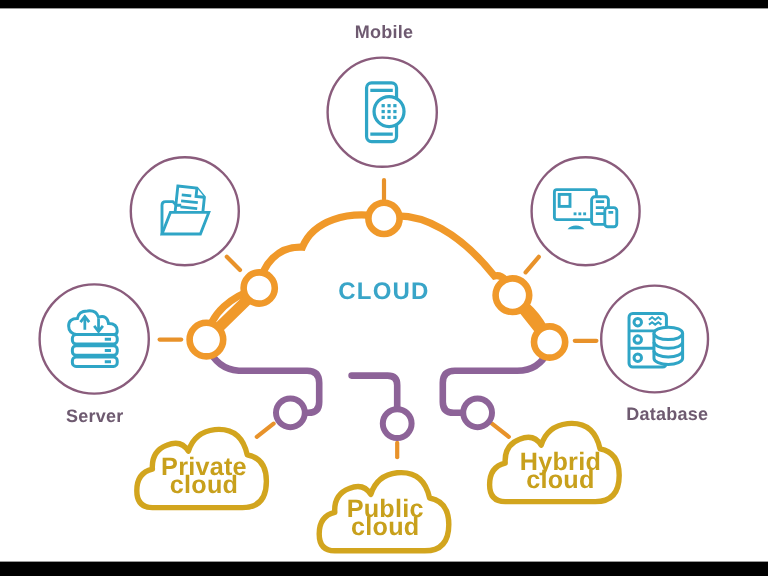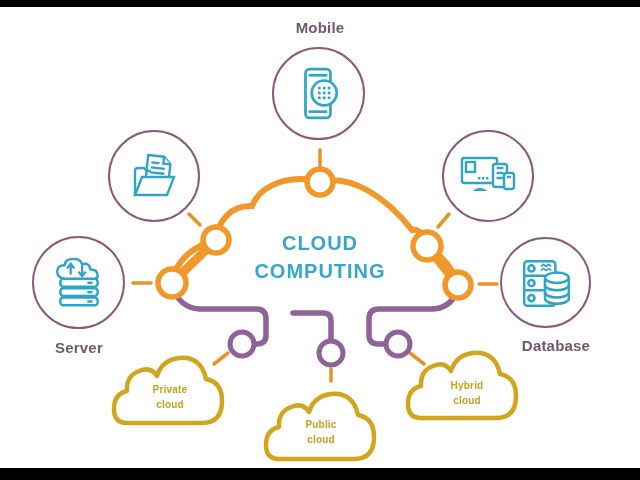--- a/index.html
+++ b/index.html
@@ -20,21 +20,21 @@
     background:#fff;display:flex;align-items:center;justify-content:center;
     box-sizing:border-box;
   }
   .title{
     position:absolute;left:228px;top:229px;width:184px;text-align:center;
     color:#39a5c8;font-weight:bold;font-size:20px;line-height:28px;
     letter-spacing:1px;
   }
   .cloud-text{
     position:absolute;width:110px;text-align:center;color:#c8a01c;
-    font-weight:bold;font-size:10px;line-height:15px;letter-spacing:.2px;
+    font-weight:bold;font-size:21px;line-height:15px;letter-spacing:.2px;
   }
 </style>
 </head>
 <body>
 
 <div class="stage">
 
   <div class="bar top"></div>
   <div class="bar bottom"></div>
 
@@ -83,21 +83,20 @@
       <path transform="translate(406,347)" d="M 15 71 Q 2 71 2 57 Q 2 42 15 39 Q 14 24 27 19 Q 39 14 45 24 Q 50 8 67 6 Q 89 4 94 27 Q 110 30 110 49 Q 110 71 90 71 Z"></path>
     </g>
   </svg>
 
   <div class="label" style="left:250px;top:19px;">Mobile</div>
   <div class="label" style="left:9px;top:339px;">Server</div>
   <div class="label" style="left:486px;top:337px;">Database</div>
 
   <div class="title">
     <div>CLOUD</div>
-    <div>COMPUTING</div>
   </div>
 
   <div class="icon-circle" style="left:272px;top:47px;width:93px;height:93px;">
     <svg width="52" height="58" viewBox="0 0 50 54" fill="none" stroke="#2fa5c6" stroke-width="2.6">
       <rect x="12" y="3" width="24" height="47" rx="4"></rect>
       <line x1="15" y1="9" x2="33" y2="9"></line>
       <line x1="15" y1="44" x2="33" y2="44"></line>
       <circle cx="30" cy="26" r="12" fill="#ffffff"></circle>
       <g fill="#2fa5c6" stroke="none">
         <rect x="24" y="20" width="2.6" height="2.6"></rect>

